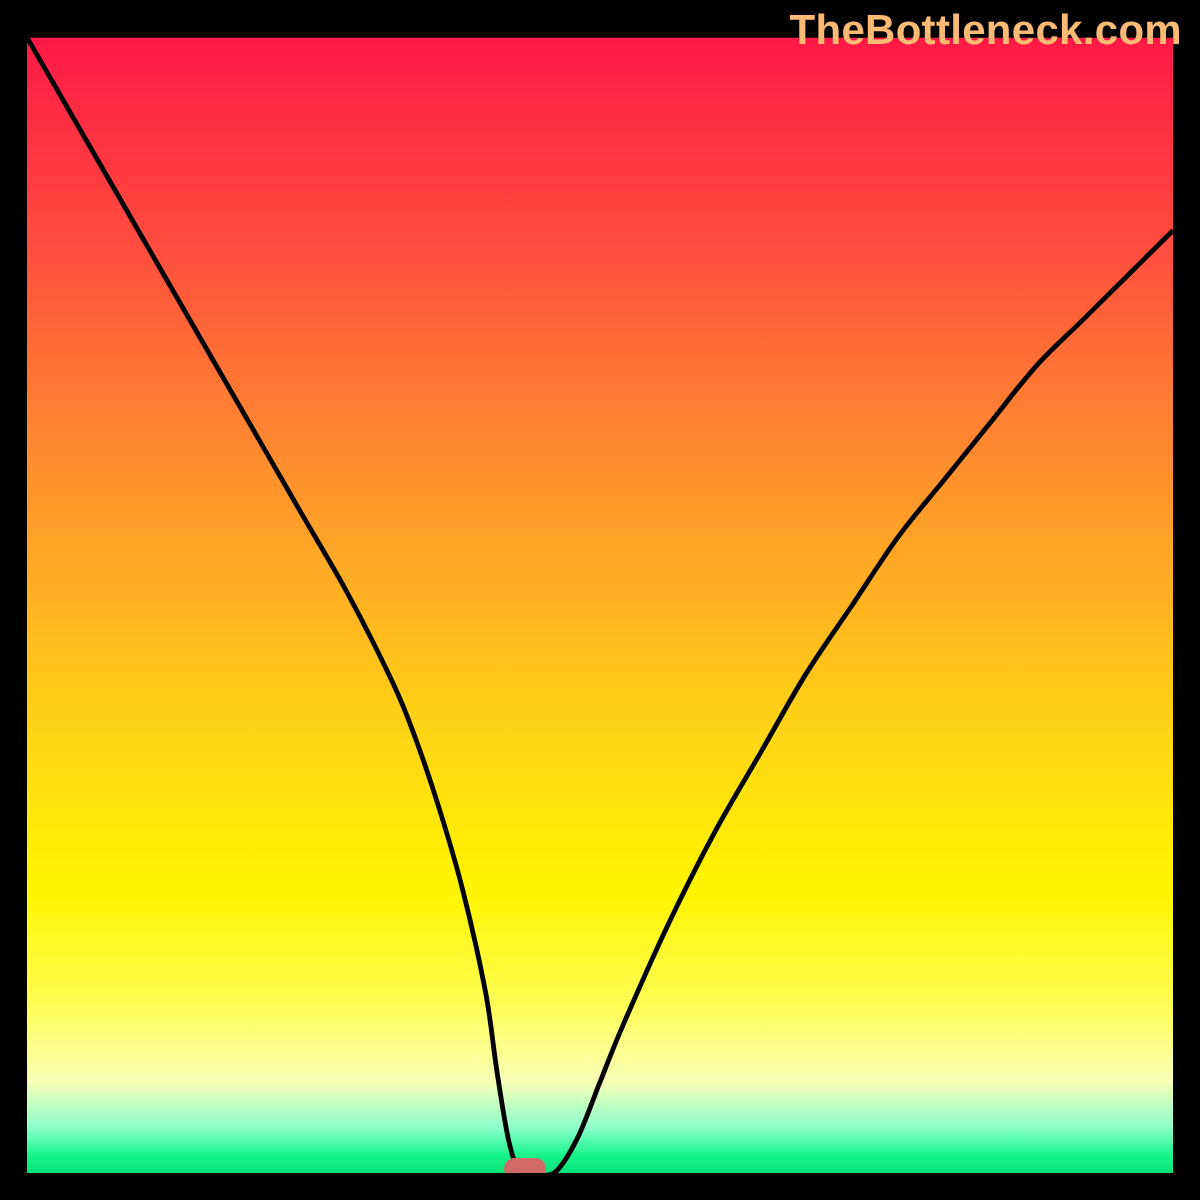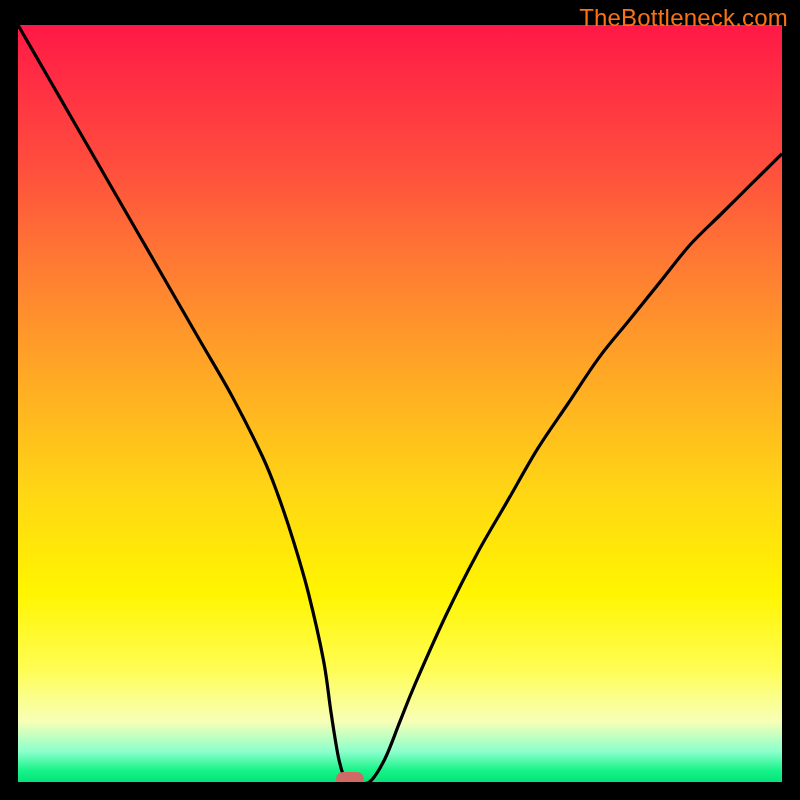--- a/index.html
+++ b/index.html
@@ -9,23 +9,23 @@
     height: 800px;
     background: #000;
     font-family: Arial, Helvetica, sans-serif;
     position: relative;
     overflow: hidden;
   }
   .watermark {
     position: absolute;
     top: 4px;
     right: 12px;
-    color: #f97316;
-    font-size: 24px;
-    font-weight: 400;
+    color: #fdba74;
+    font-size: 28px;
+    font-weight: 700;
     z-index: 10;
     letter-spacing: 0.2px;
   }
   .plot-area {
     position: absolute;
     left: 18px;
     top: 25px;
     width: 764px;
     height: 757px;
     overflow: hidden;

